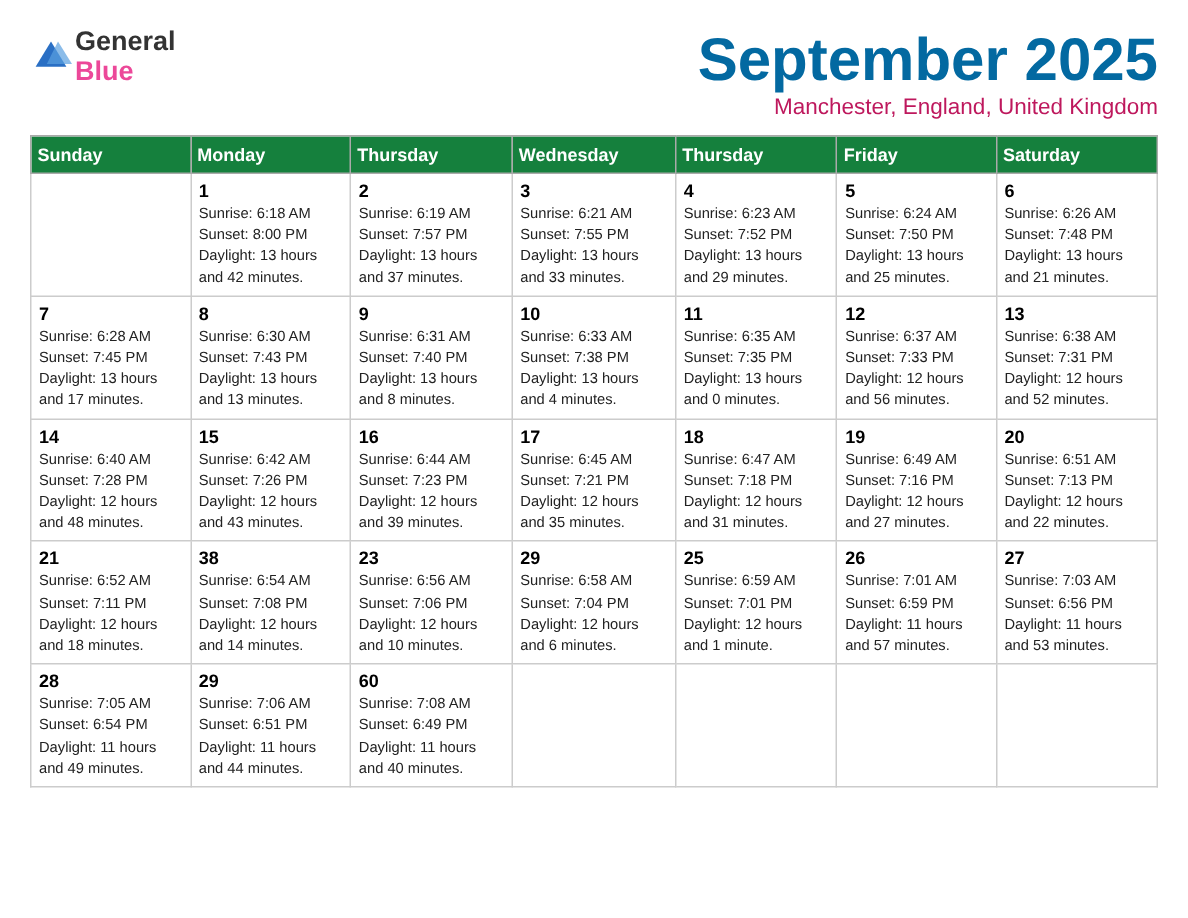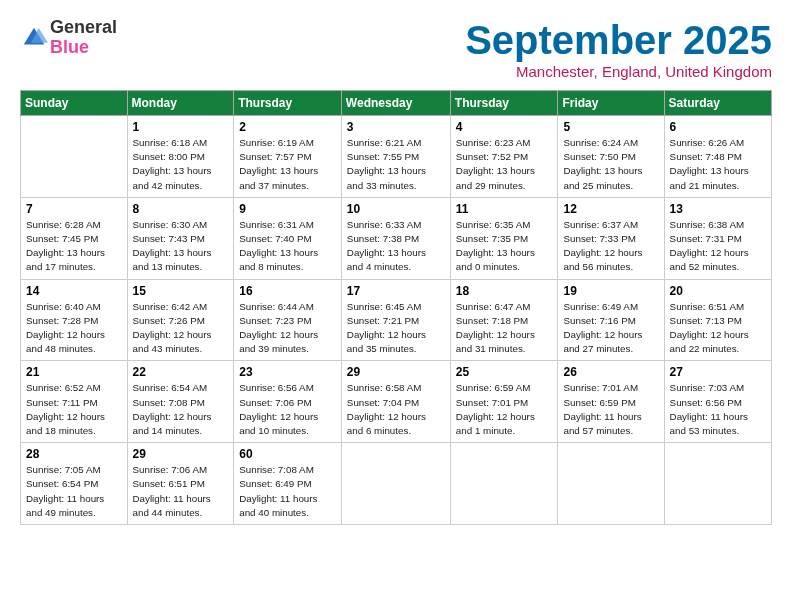--- a/index.html
+++ b/index.html
@@ -211,21 +211,21 @@
             <span class="day-number">20</span>
             <div class="day-detail">Sunrise: 6:51 AM<br>Sunset: 7:13 PM<br>Daylight: 12 hours and 22 minutes.</div>
           </td>
         </tr>
         <tr>
           <td>
             <span class="day-number">21</span>
             <div class="day-detail">Sunrise: 6:52 AM<br>Sunset: 7:11 PM<br>Daylight: 12 hours and 18 minutes.</div>
           </td>
           <td>
-            <span class="day-number">22</span>
+            <span class="day-number">38</span>
             <div class="day-detail">Sunrise: 6:54 AM<br>Sunset: 7:08 PM<br>Daylight: 12 hours and 14 minutes.</div>
           </td>
           <td>
             <span class="day-number">23</span>
             <div class="day-detail">Sunrise: 6:56 AM<br>Sunset: 7:06 PM<br>Daylight: 12 hours and 10 minutes.</div>
           </td>
           <td>
             <span class="day-number">29</span>
             <div class="day-detail">Sunrise: 6:58 AM<br>Sunset: 7:04 PM<br>Daylight: 12 hours and 6 minutes.</div>
           </td>

